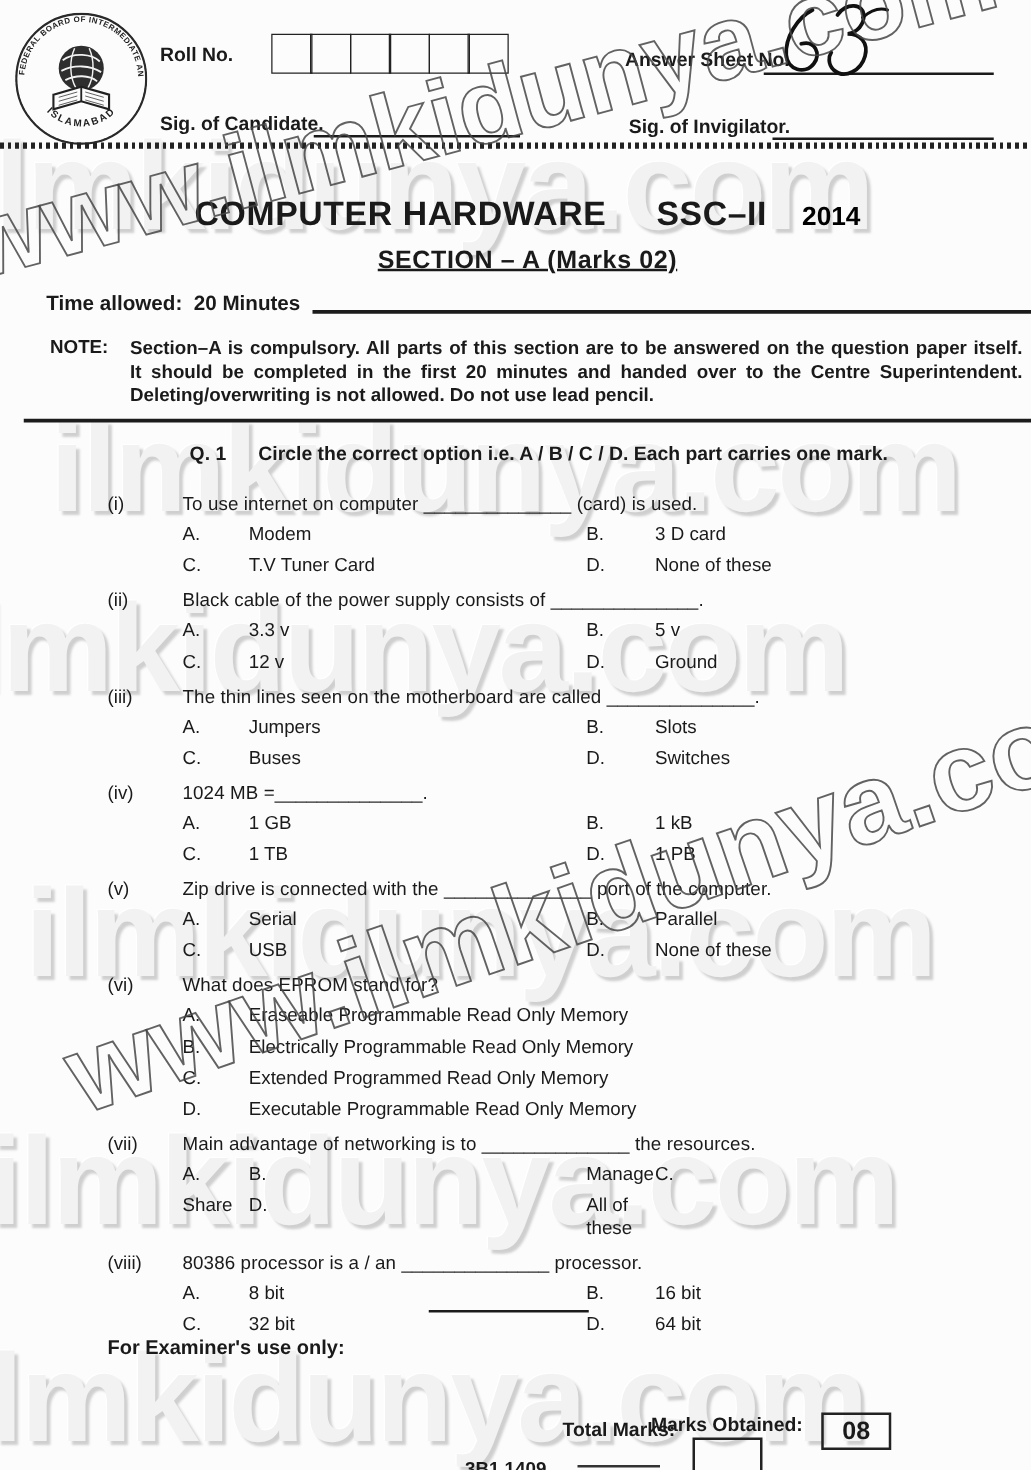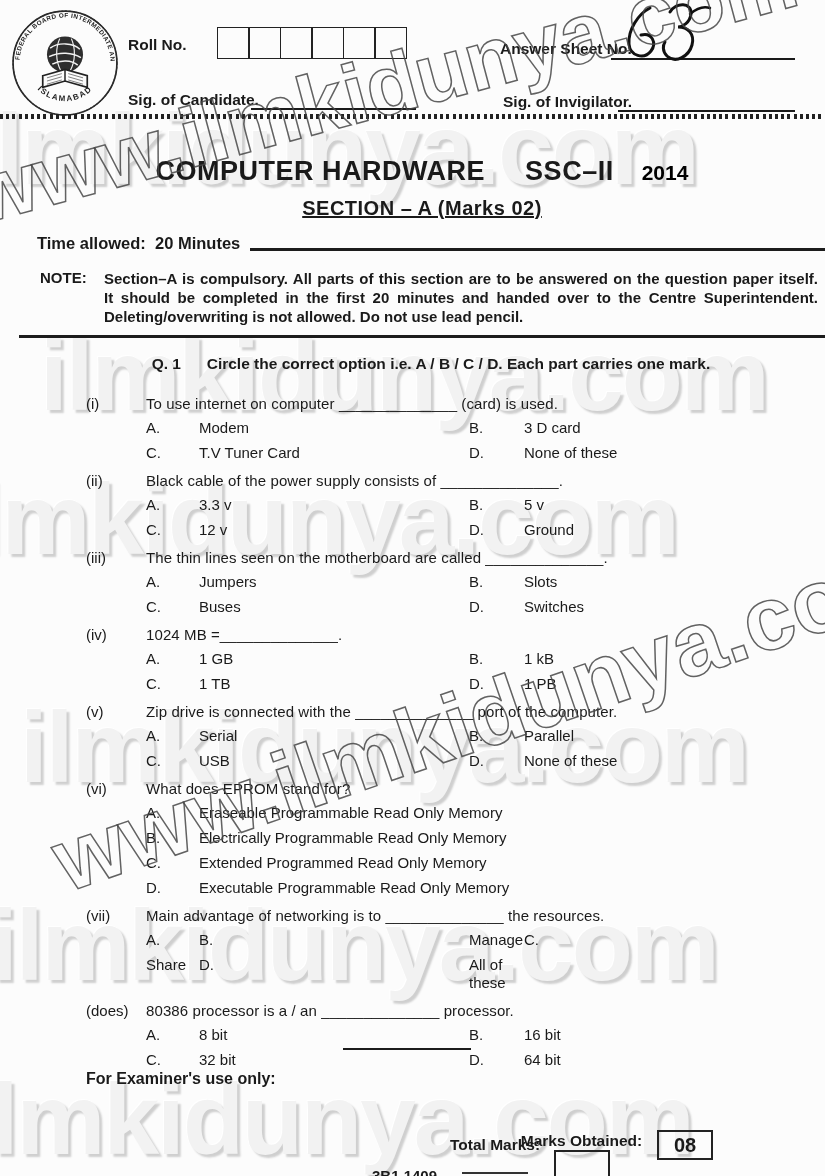--- a/index.html
+++ b/index.html
@@ -298,21 +298,21 @@
               <span class="opt-letter">B.</span>
               <span class="opt-label">Manage</span>
               <span class="opt-letter">C.</span>
               <span class="opt-label">Share</span>
               <span class="opt-letter">D.</span>
               <span class="opt-label">All of these</span>
             </div>
           </div>
         </div>
         <div class="q">
-          <div class="q-num">(does)</div>
+          <div class="q-num">(viii)</div>
           <div class="q-body">
             <div class="q-text">80386 processor is a / an ______________ processor.</div>
             <div class="opt-grid">
               <span class="opt-letter">A.</span>
               <span class="opt-label">8 bit</span>
               <span class="opt-letter">B.</span>
               <span class="opt-label">16 bit</span>
               <span class="opt-letter">C.</span>
               <span class="opt-label">32 bit</span>
               <span class="opt-letter">D.</span>

